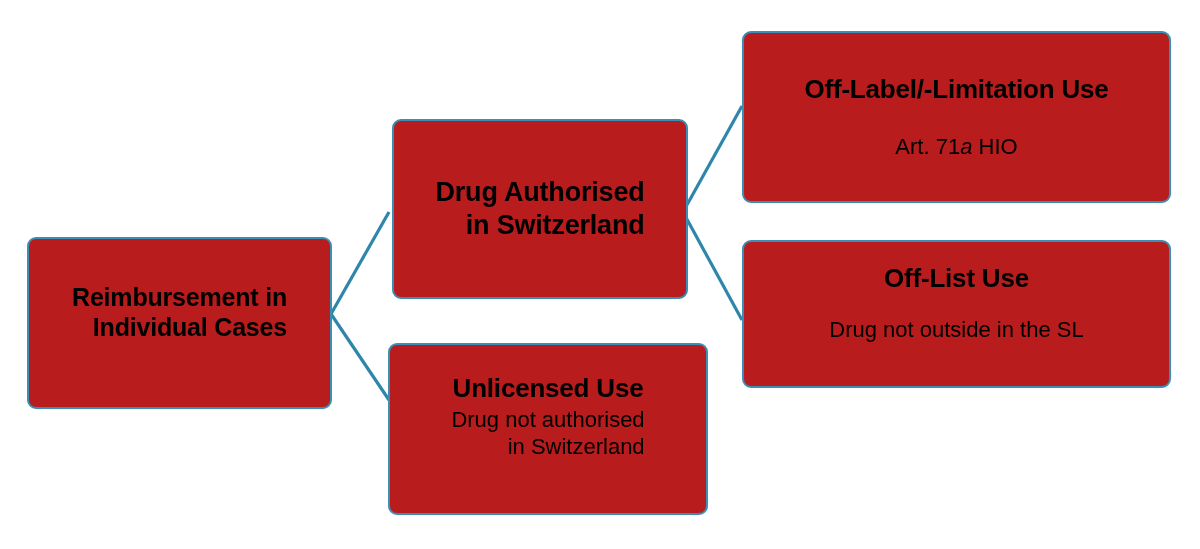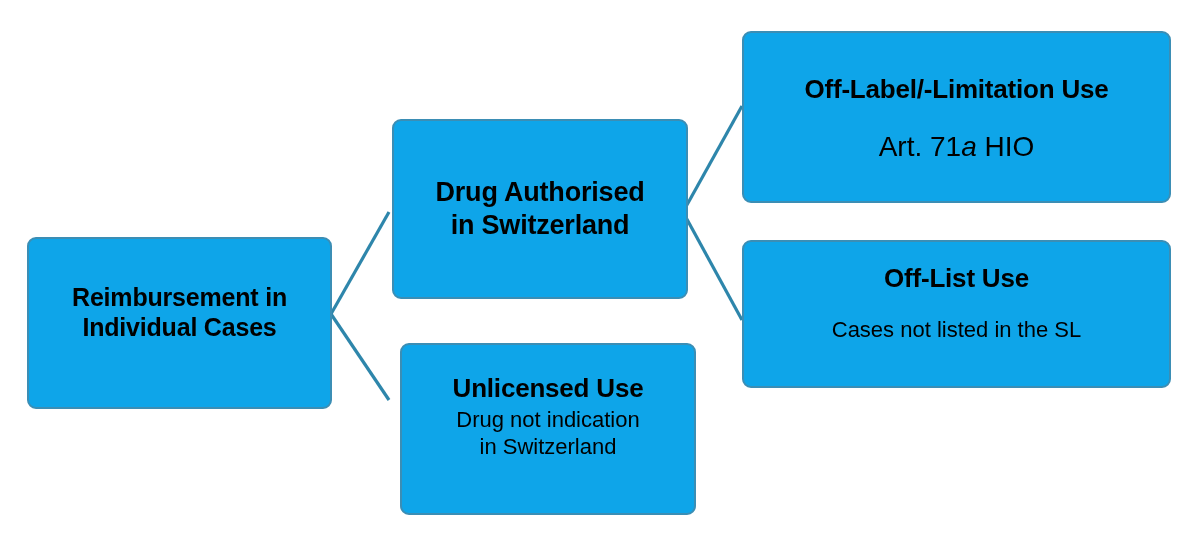--- a/index.html
+++ b/index.html
@@ -23,59 +23,59 @@
     position: absolute;
     left: 0;
     top: 0;
     width: 1200px;
     height: 549px;
     pointer-events: none;
   }
   .node {
     position: absolute;
     box-sizing: border-box;
-    background: #0ea5e9;
+    background: #b91c1c;
     border: 2px solid #3B8EB5;
     border-radius: 9px;
     display: flex;
     flex-direction: column;
     align-items: center;
     justify-content: center;
-    text-align: center;
+    text-align: right;
     padding: 4px 10px;
   }
   .node-title {
     font-weight: bold;
     font-size: 26px;
     line-height: 31px;
     letter-spacing: -0.2px;
     white-space: pre-line;
   }
   .node-desc {
     font-weight: normal;
     font-size: 22px;
     line-height: 27px;
     white-space: pre-line;
   }
   .node-ref {
     font-weight: normal;
-    font-size: 28px;
+    font-size: 22px;
     line-height: 27px;
   }
   .node-ref em {
     font-style: italic;
   }
   .gap-sm { height: 2px; }
   .gap-md { height: 22px; }
   .gap-lg { height: 26px; }
 
   
   #node-root        { left: 27px;  top: 237px; width: 305px; height: 172px; }
   #node-authorised  { left: 392px; top: 119px; width: 296px; height: 180px; }
-  #node-unlicensed  { left: 400px; top: 343px; width: 296px; height: 172px; }
+  #node-unlicensed  { left: 388px; top: 343px; width: 320px; height: 172px; }
   #node-offlabel    { left: 742px; top: 31px;  width: 429px; height: 172px; }
   #node-offlist     { left: 742px; top: 240px; width: 429px; height: 148px; }
 
   #node-root .node-title     { font-size: 25px; line-height: 30px; }
   #node-authorised .node-title { font-size: 27px; line-height: 33px; }
   #node-offlabel .node-title { font-size: 26px; line-height: 31px; }
 </style>
 </head>
 <body>
 
@@ -95,32 +95,32 @@
   </div>
 
   <div class="node" id="node-authorised">
     <div class="node-title">Drug Authorised
 in Switzerland</div>
   </div>
 
   <div class="node" id="node-unlicensed">
     <div class="node-title">Unlicensed Use</div>
     <div class="gap-sm"></div>
-    <div class="node-desc">Drug not indication
+    <div class="node-desc">Drug not authorised
 in Switzerland</div>
     <div class="gap-lg"></div>
   </div>
 
   <div class="node" id="node-offlabel">
     <div class="node-title">Off-Label/-Limitation Use</div>
     <div class="gap-sm"></div>
     <div class="gap-lg"></div>
     <div class="node-ref"><span>Art. 71</span><em>a</em><span> HIO</span></div>
   </div>
 
   <div class="node" id="node-offlist">
     <div class="node-title">Off-List Use</div>
     <div class="gap-md"></div>
-    <div class="node-desc">Cases not listed in the SL</div>
+    <div class="node-desc">Drug not outside in the SL</div>
     <div class="gap-md"></div>
   </div>
 
 </div>
 
 </body></html>

